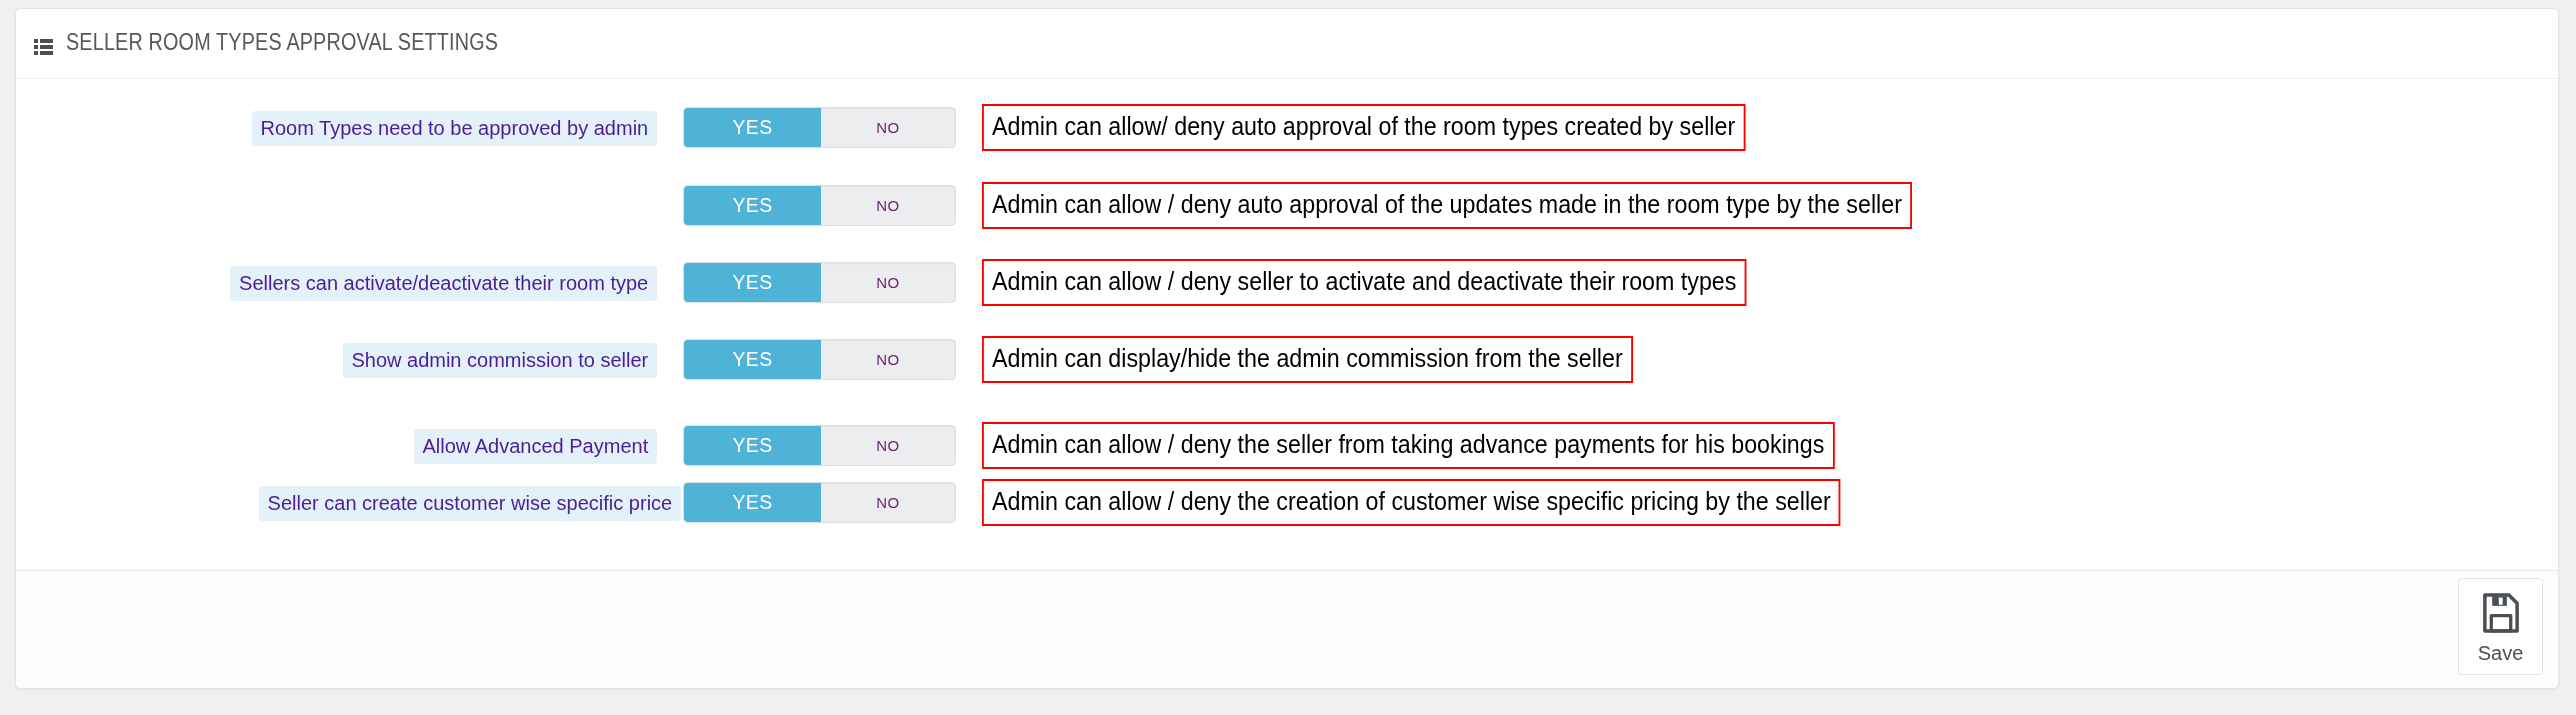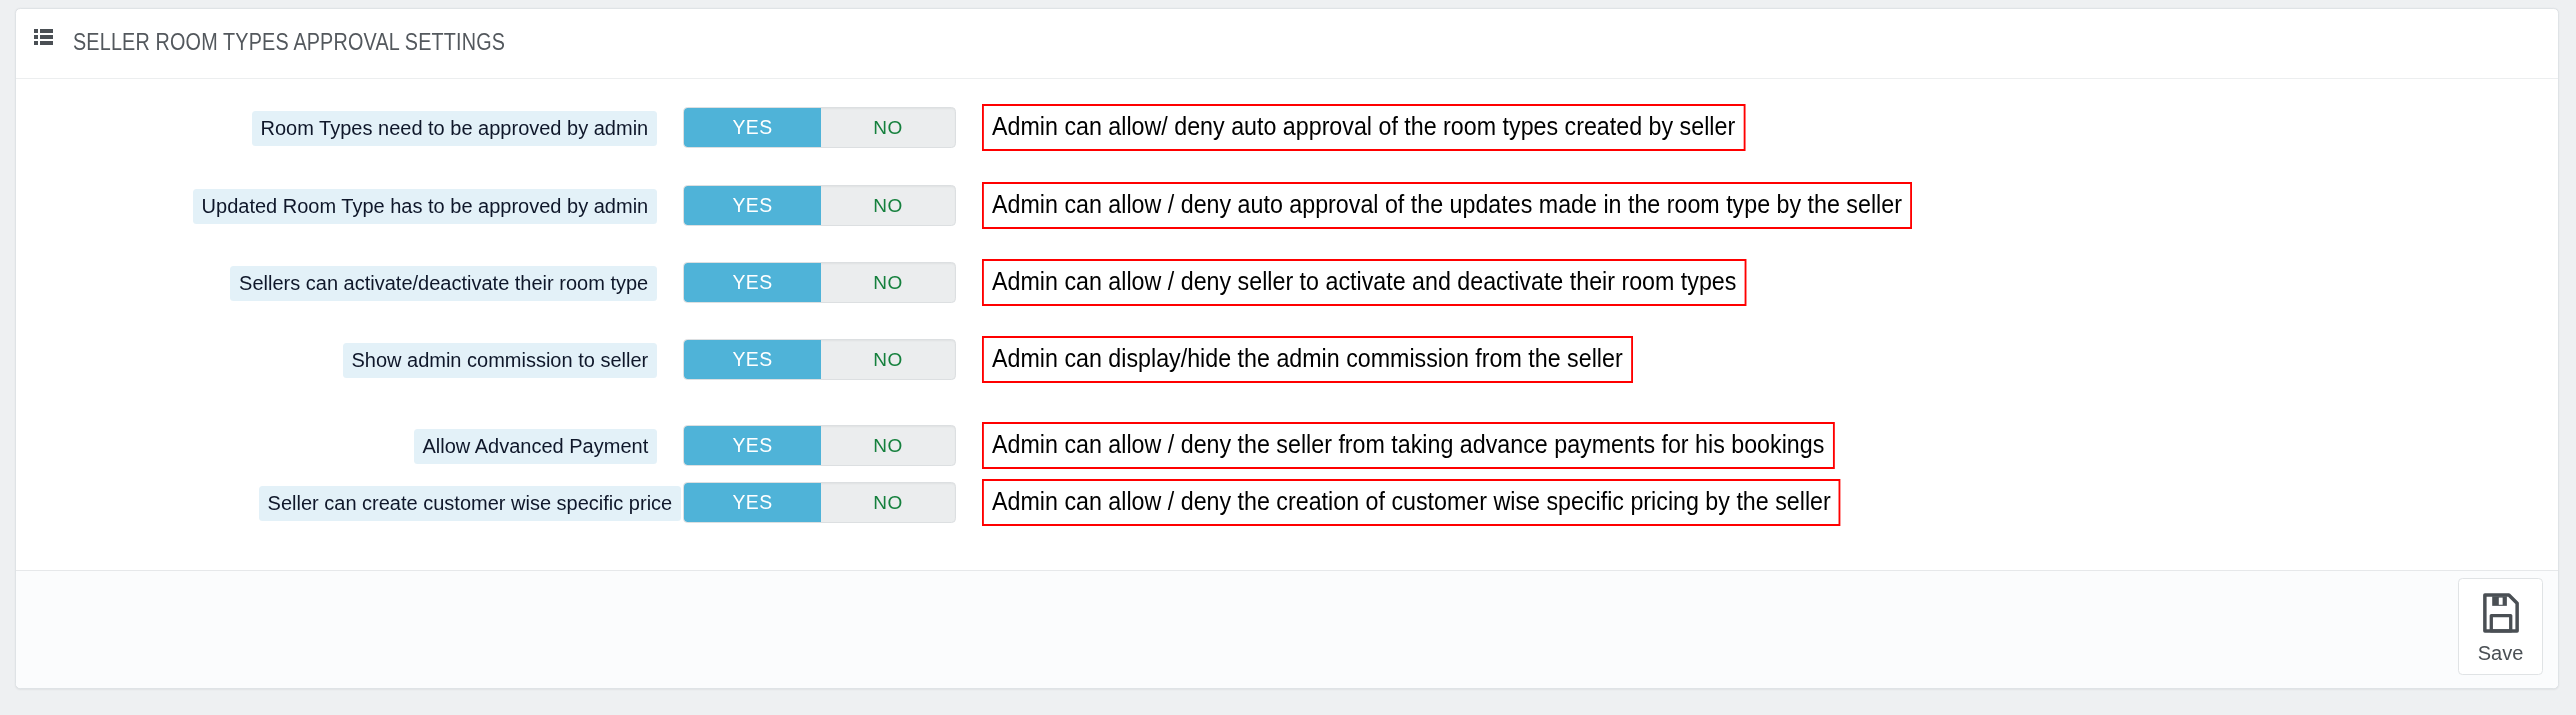--- a/index.html
+++ b/index.html
@@ -33,22 +33,22 @@
     position: relative;
     height: 70px;
     border-bottom: 0.9px solid #eceeef;
     box-sizing: border-box;
   }
   .panel-title {
     position: absolute;
     left: 17.6px;
     top: 20px;
     display: flex;
-    align-items: flex-start;
-    gap: 20px;
+    align-items: flex-end;
+    gap: 13px;
   }
   .list-icon {
     display: inline-block;
     width: 19.4px;
     height: 17px;
     position: relative;
     flex: none;
   }
   .list-icon i {
     position: absolute;
@@ -98,21 +98,21 @@
   .form-row.r2 { top: 183px; }
   .form-row.r3 { top: 260px; }
   .form-row.r4 { top: 338px; margin-top: 8px; }
   .form-row.r5 { top: 403px; padding-left: 24px; }
 
   .field-label {
     position: absolute;
     right: 1901px;               
     top: 3.5px;
     background: #e3f1f8;
-    color: #0f172a;
+    color: #4c1d95;
     font-size: 20px;
     line-height: 1;
     padding: 7px 8.8px 8.8px 8.8px;
     border-radius: 3.5px;
     white-space: nowrap;
   }
 
   
   .toggle {
     position: absolute;
@@ -137,25 +137,25 @@
     align-items: center;
     justify-content: center;
     font-size: 19.4px;
     letter-spacing: 0.4px;
     border-radius: 3.5px 0 0 3.5px;
     box-sizing: border-box;
   }
   .toggle-off {
     flex: 1;
     height: 100%;
-    color: #15803d;
+    color: #701a75;
     display: flex;
     align-items: center;
     justify-content: center;
-    font-size: 19px;
+    font-size: 15px;
     letter-spacing: 0.4px;
   }
 
   
   .annotation {
     position: absolute;
     left: 966px;
     top: -3.5px;
     border: 2.6px solid #ff0000;
     background: #ffffff;
@@ -230,21 +230,20 @@
     <div class="form-row r0">
       <span class="field-label">Room Types need to be approved by admin</span>
       <div class="toggle">
         <span class="toggle-on">YES</span>
         <span class="toggle-off">NO</span>
       </div>
       <div class="annotation">Admin can allow/ deny auto approval of the room types created by seller</div>
     </div>
 
     <div class="form-row r1">
-      <span class="field-label">Updated Room Type has to be approved by admin</span>
       <div class="toggle">
         <span class="toggle-on">YES</span>
         <span class="toggle-off">NO</span>
       </div>
       <div class="annotation">Admin can allow / deny auto approval of the updates made in the room type by the seller</div>
     </div>
 
     <div class="form-row r2">
       <span class="field-label">Sellers can activate/deactivate their room type</span>
       <div class="toggle">

